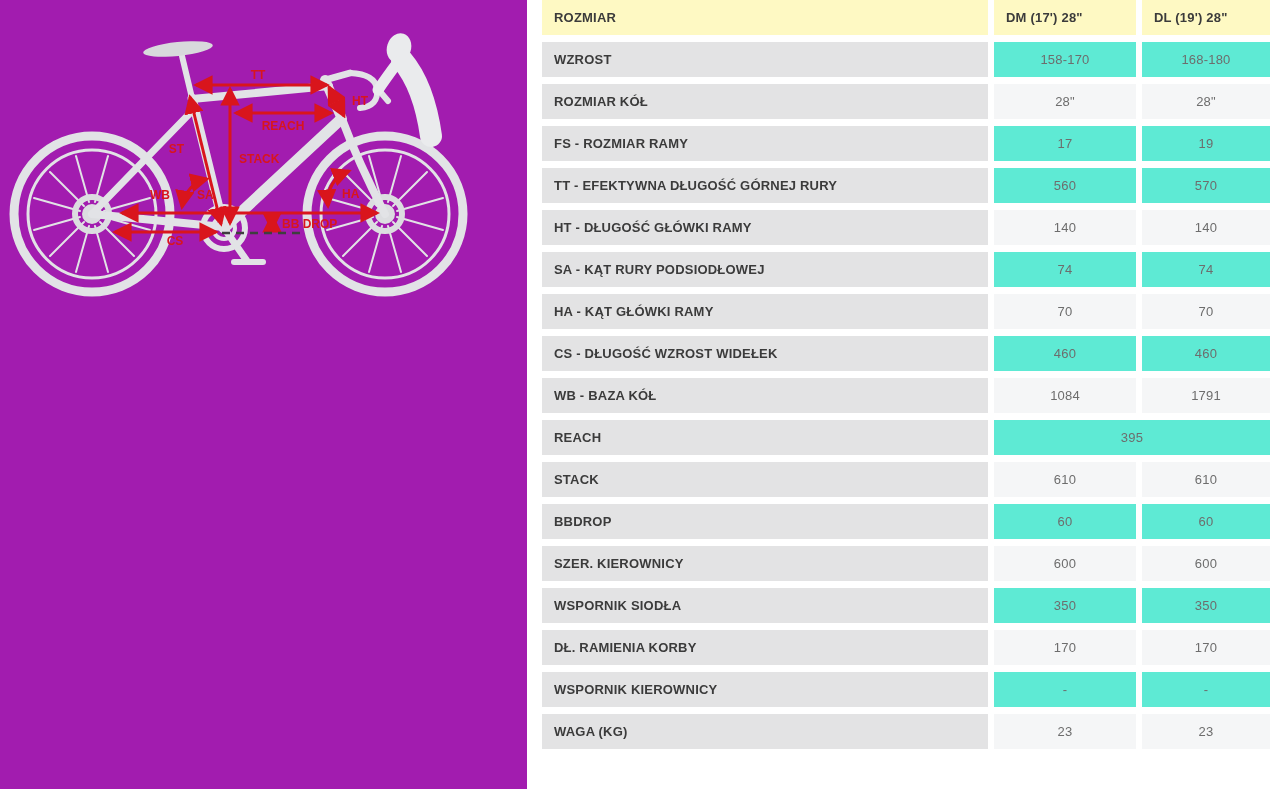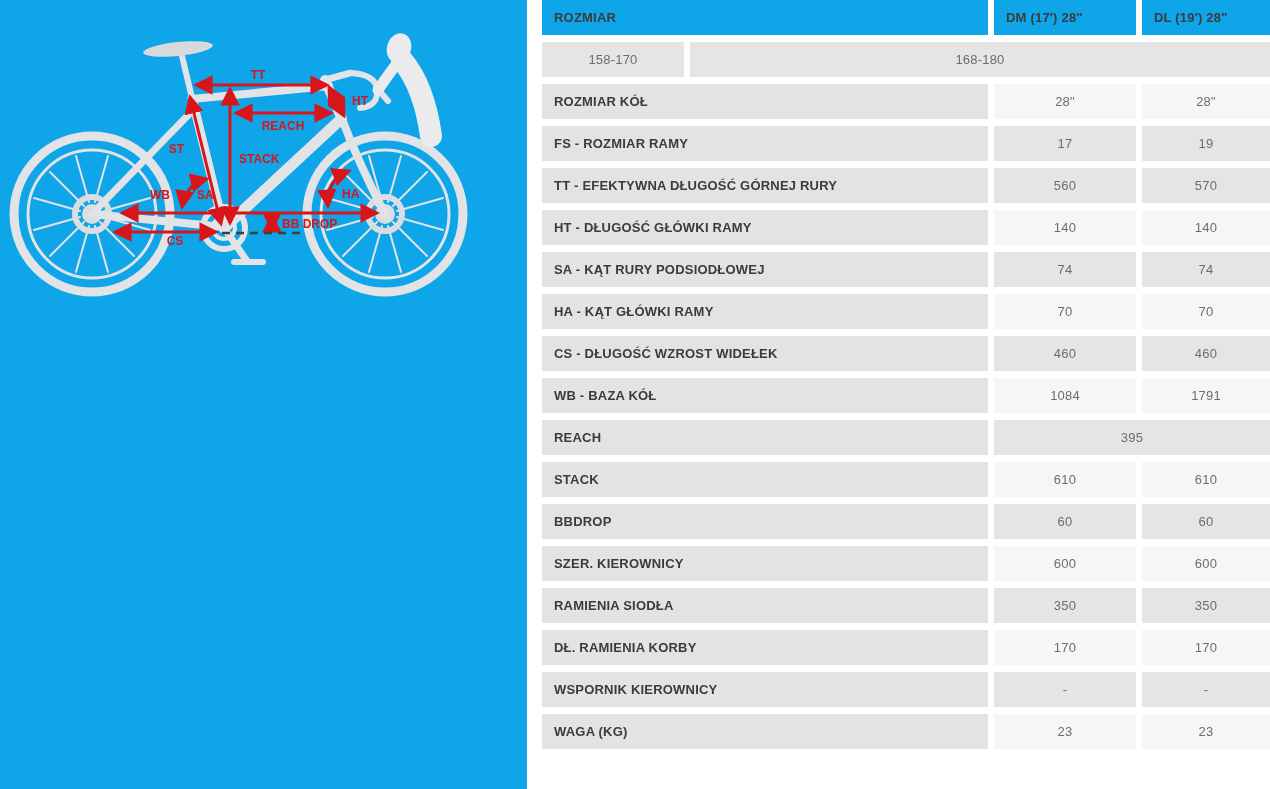--- a/index.html
+++ b/index.html
@@ -6,45 +6,45 @@
   body {
     width: 1270px; height: 789px;
     overflow: hidden;
     position: relative;
     background: #ffffff;
     font-family: "Liberation Sans", sans-serif;
   }
   .diagram-panel {
     position: absolute; left: 0; top: 0;
     width: 527px; height: 789px;
-    background: #0ea5e9;
+    background: #a21caf;
   }
   .diagram-panel svg { display: block; }
 
   .spec-table {
     position: absolute; left: 542px; top: 0;
     width: 728px;
   }
   .row { display: flex; gap: 6px; height: 35px; margin-bottom: 7px; }
   .cell {
     display: flex; align-items: center;
     font-size: 13px; letter-spacing: .2px;
     box-sizing: border-box;
   }
   .cell.label {
     width: 446px;
     background: #e3e3e4;
     padding-left: 12px;
     font-weight: bold; color: #3b3b3b;
   }
-  .cell.val { justify-content: center; color: #6d6d6d; background: #e5e5e5; }
+  .cell.val { justify-content: center; color: #6d6d6d; background: #5eead4; }
   .cell.val1 { width: 142px; }
   .cell.val2 { flex: 1; }
   .row.shade .cell.val { background: #f5f6f7; }
-  .row.header .cell { background: #0ea5e9; font-weight: bold; color: #3b3b3b; }
+  .row.header .cell { background: #fef9c3; font-weight: bold; color: #3b3b3b; }
   .row.header .cell.val { justify-content: flex-start; padding-left: 12px; }
 
   .anno-label {
     font-family: "Liberation Sans", sans-serif;
     font-weight: bold; font-size: 12px;
   }
 </style>
 </head>
 <body>
 
@@ -158,20 +158,21 @@
 </div>
 
 <div class="spec-table">
   <div class="row header">
     <div class="cell label">ROZMIAR</div>
     <div class="cell val val1">DM (17') 28"</div>
     <div class="cell val val2">DL (19') 28"</div>
   </div>
   <div id="rows-container">
   <div class="row">
+    <div class="cell label">WZROST</div>
     <div class="cell val val1">158-170</div>
     <div class="cell val val2">168-180</div>
   </div>
 
   <div class="row shade">
     <div class="cell label">ROZMIAR KÓŁ</div>
     <div class="cell val val1">28"</div>
     <div class="cell val val2">28"</div>
   </div>
 
@@ -235,21 +236,21 @@
     <div class="cell val val2">60</div>
   </div>
 
   <div class="row shade">
     <div class="cell label">SZER. KIEROWNICY</div>
     <div class="cell val val1">600</div>
     <div class="cell val val2">600</div>
   </div>
 
   <div class="row">
-    <div class="cell label">RAMIENIA SIODŁA</div>
+    <div class="cell label">WSPORNIK SIODŁA</div>
     <div class="cell val val1">350</div>
     <div class="cell val val2">350</div>
   </div>
 
   <div class="row shade">
     <div class="cell label">DŁ. RAMIENIA KORBY</div>
     <div class="cell val val1">170</div>
     <div class="cell val val2">170</div>
   </div>
 

